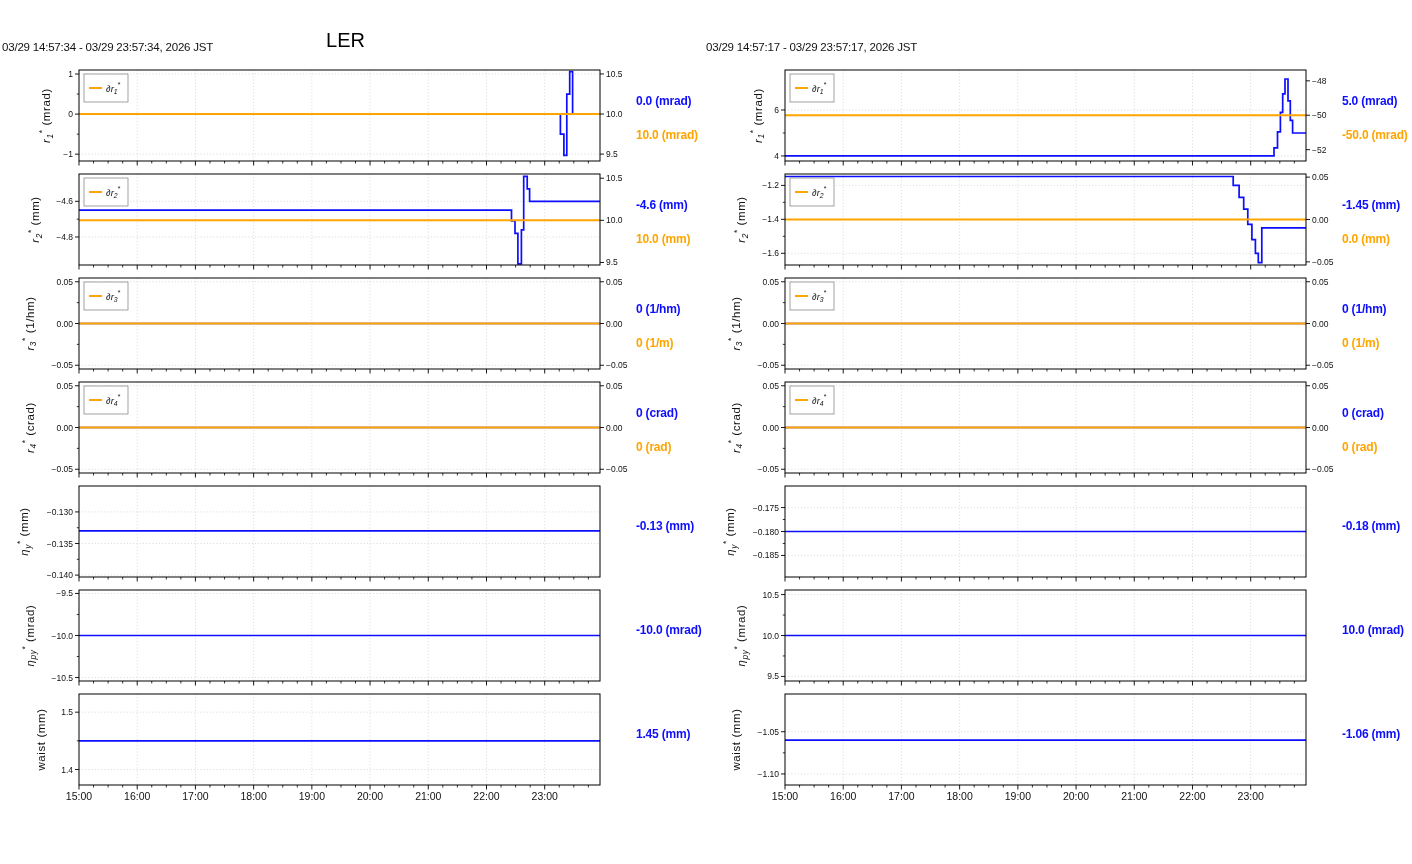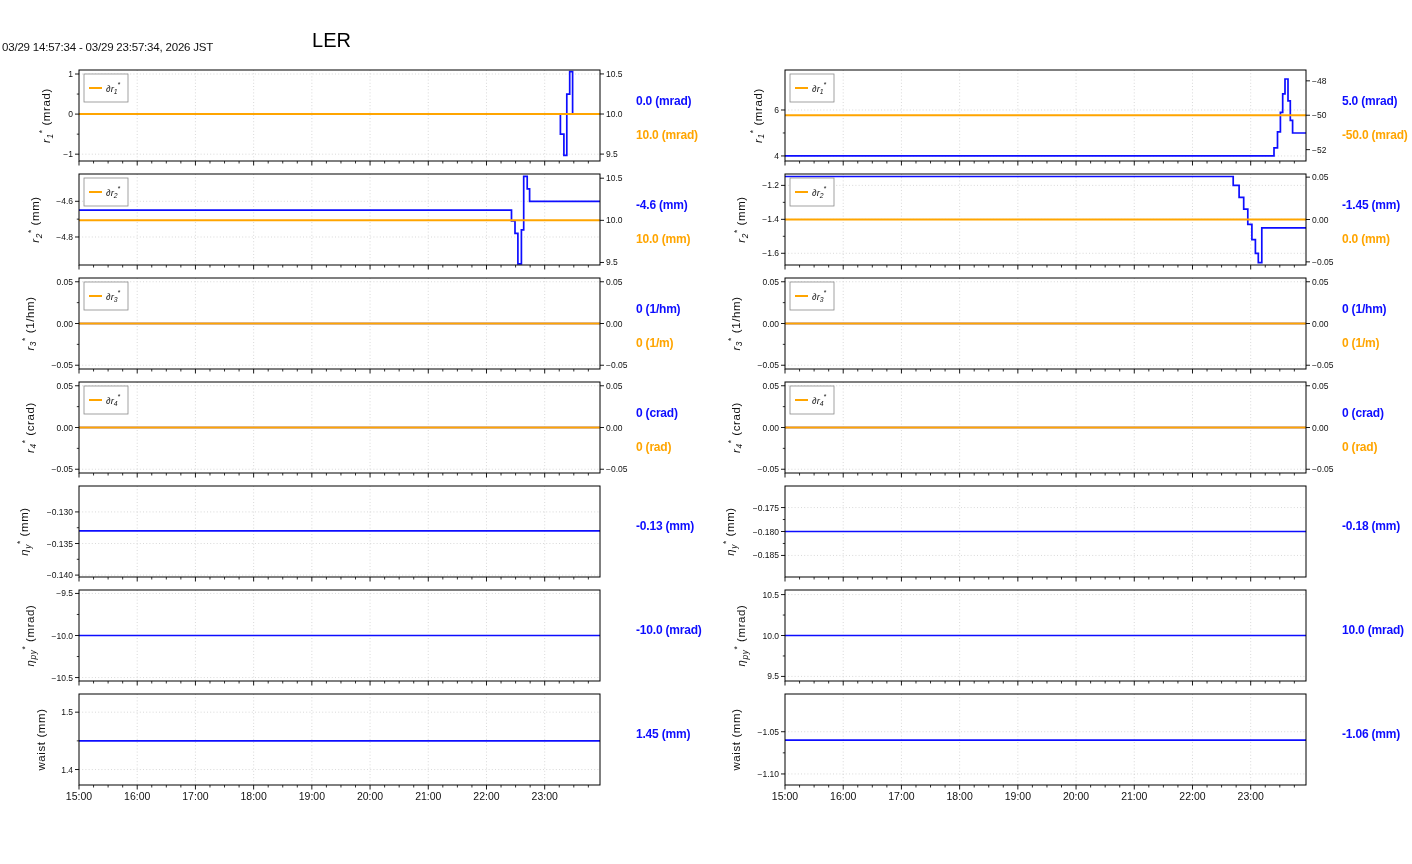--- a/index.html
+++ b/index.html
@@ -13,22 +13,23 @@
   .xlbl{font-family:"Liberation Sans",sans-serif;font-size:10.5px;fill:#111;}
   .ylab{font-family:"Liberation Sans",sans-serif;font-size:11.5px;letter-spacing:0.6px;fill:#111;}
   .readout{font-family:"Liberation Sans",sans-serif;font-size:12px;font-weight:bold;
            letter-spacing:-0.2px;}
   .legendlbl{font-family:"Liberation Sans",sans-serif;font-size:9.5px;fill:#111;}
 </style>
 </head>
 <body>
 
 <div id="app">
-  <div class="col-title" style="left:71px;width:521px">LER</div>
+  <div class="col-title" style="left:85px;width:521px">LER</div>
   <div class="col-range" style="left:2px;width:701px">03/29 14:57:34 - 03/29 23:57:34, 2026 JST</div>
+  <div class="col-range" style="left:706px;width:701px">03/29 14:57:17 - 03/29 23:57:17, 2026 JST</div>
   <svg class="chart" style="left:0" width="706" height="864" viewBox="0 0 706 864">
       <g>
         <line x1="79" x2="600" y1="74.00881057268722" y2="74.00881057268722" stroke="#cfcfcf" stroke-width="0.8" stroke-dasharray="1 2.2"></line>
         <line x1="79" x2="600" y1="114.09691629955947" y2="114.09691629955947" stroke="#cfcfcf" stroke-width="0.8" stroke-dasharray="1 2.2"></line>
         <line x1="79" x2="600" y1="154.18502202643174" y2="154.18502202643174" stroke="#cfcfcf" stroke-width="0.8" stroke-dasharray="1 2.2"></line>
         <line x1="137.2122905027933" x2="137.2122905027933" y1="70" y2="161" stroke="#cfcfcf" stroke-width="0.8" stroke-dasharray="1 2.2"></line>
         <line x1="195.42458100558662" x2="195.42458100558662" y1="70" y2="161" stroke="#cfcfcf" stroke-width="0.8" stroke-dasharray="1 2.2"></line>
         <line x1="253.6368715083799" x2="253.6368715083799" y1="70" y2="161" stroke="#cfcfcf" stroke-width="0.8" stroke-dasharray="1 2.2"></line>
         <line x1="311.84916201117323" x2="311.84916201117323" y1="70" y2="161" stroke="#cfcfcf" stroke-width="0.8" stroke-dasharray="1 2.2"></line>
         <line x1="370.0614525139665" x2="370.0614525139665" y1="70" y2="161" stroke="#cfcfcf" stroke-width="0.8" stroke-dasharray="1 2.2"></line>

